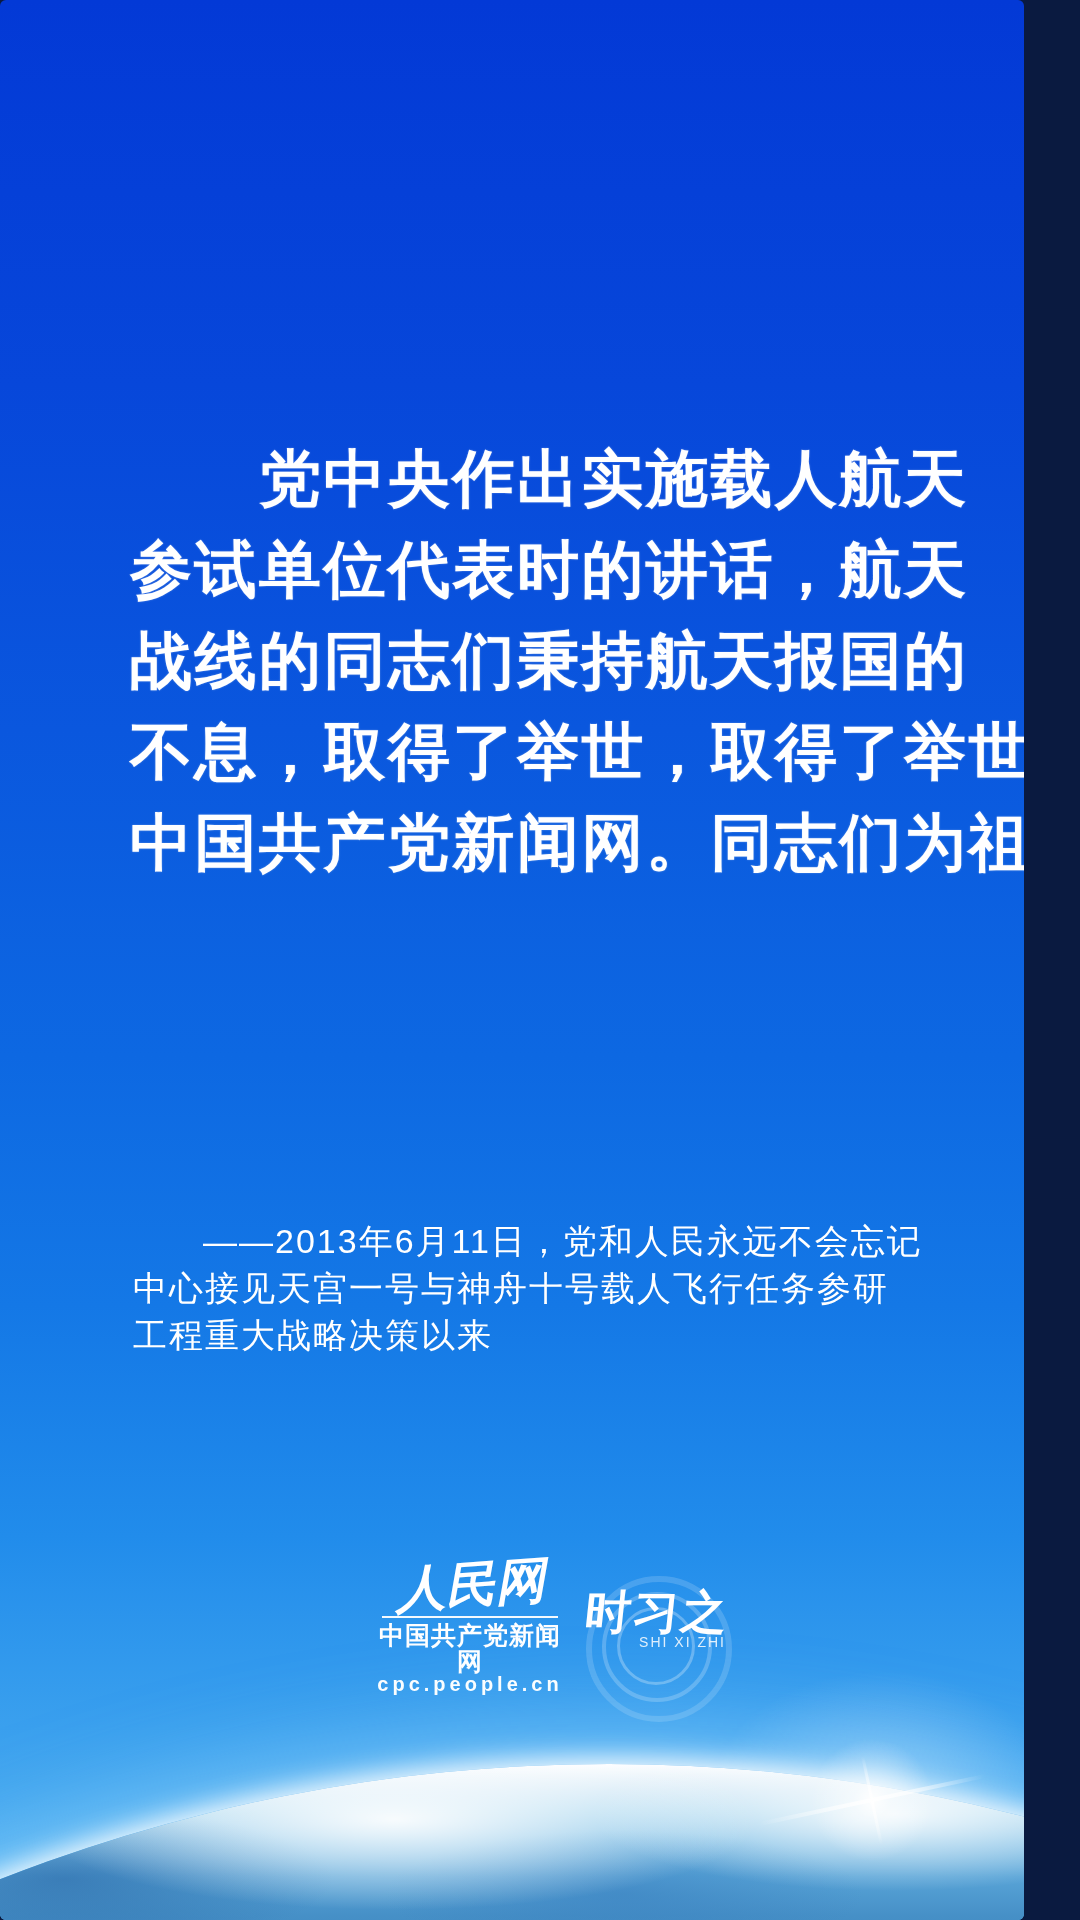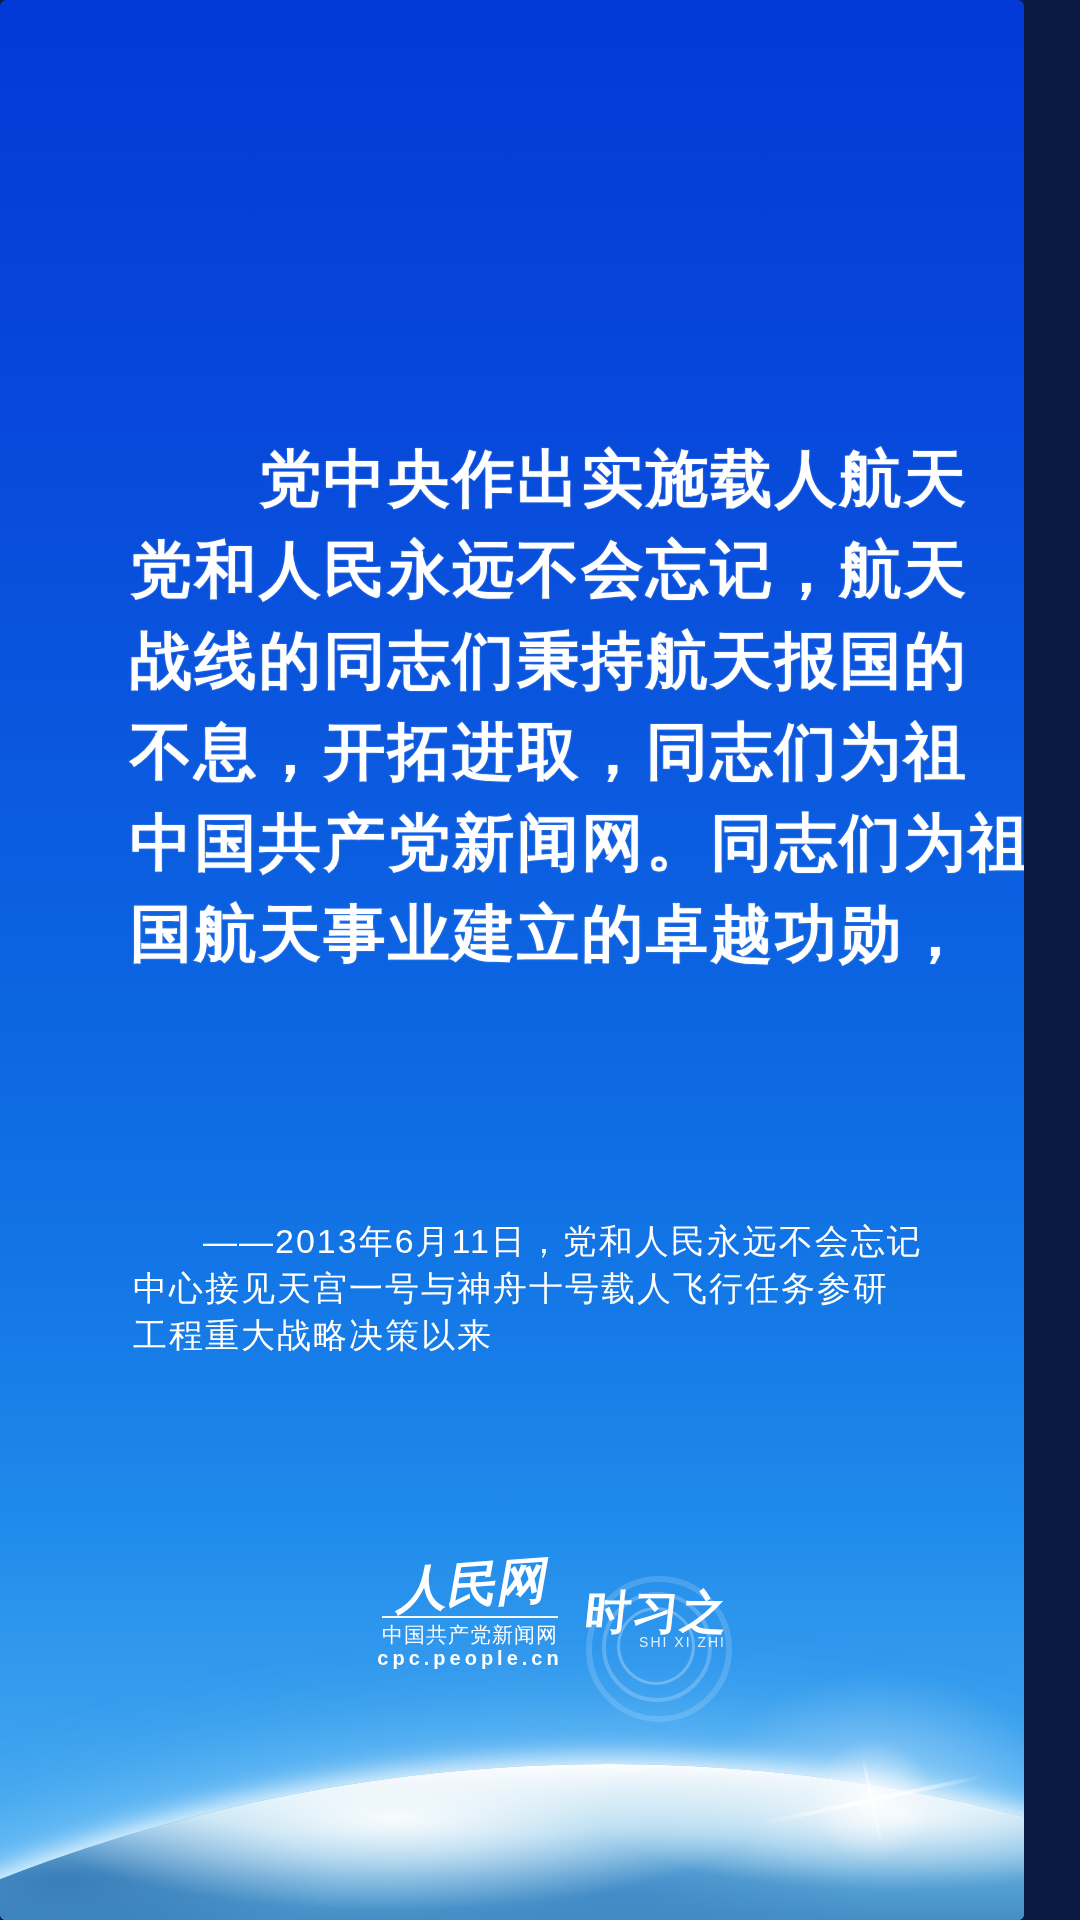--- a/index.html
+++ b/index.html
@@ -46,21 +46,21 @@
     font-family:"Liberation Serif", serif;
     font-style:italic; font-weight:700;
     font-size:50px; line-height:58px;
     transform:rotate(-4deg);
   }
   .people-underline{
     width:176px; height:0; margin:2px auto 4px auto;
     border-bottom:2px solid rgba(255,255,255,.95);
   }
   .cpc-name{
-    display:block; font-size:21px; font-weight:400;
+    display:block; font-size:25px; font-weight:700;
     letter-spacing:1px; line-height:26px;
   }
   .cpc-url{
     display:block; font-size:20px; font-weight:700;
     letter-spacing:4px; line-height:20px;
   }
 
   .shixizhi-block{
     position:absolute; left:582px; top:1576px; width:150px; height:130px;
     color:#ffffff;
@@ -119,25 +119,24 @@
     pointer-events:none;
   }
 </style>
 </head>
 <body>
 
 <div id="poster">
 
   <div class="quote">
     <div class="line indent">党中央作出实施载人航天</div>
-    <div class="line">党和人民永远不会忘记，航天</div>
+    <div class="line">参试单位代表时的讲话，航天</div>
     <div class="line">战线的同志们秉持航天报国的</div>
-    <div class="line">不息，开拓进取，同志们为祖</div>
+    <div class="line">不息，取得了举世，取得了举世</div>
     <div class="line">中国共产党新闻网。同志们为祖</div>
-    <div class="line">国航天事业建立的卓越功勋，</div>
   </div>
 
   <div class="attribution">
     <div class="aline indent">——2013年6月11日，党和人民永远不会忘记</div>
     <div class="aline">中心接见天宫一号与神舟十号载人飞行任务参研</div>
     <div class="aline">工程重大战略决策以来</div>
   </div>
 
   <div class="people-block">
     <span class="people-script">人民网</span>

